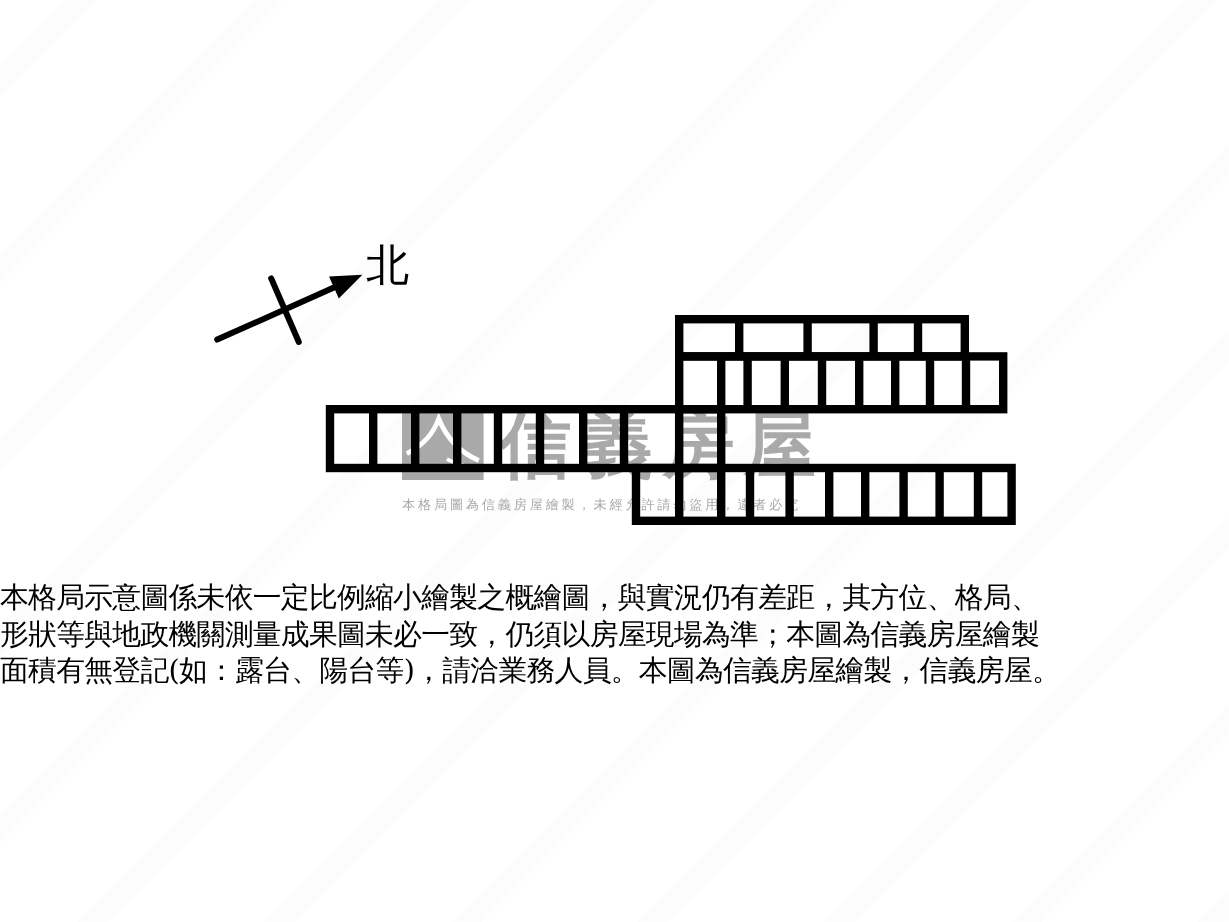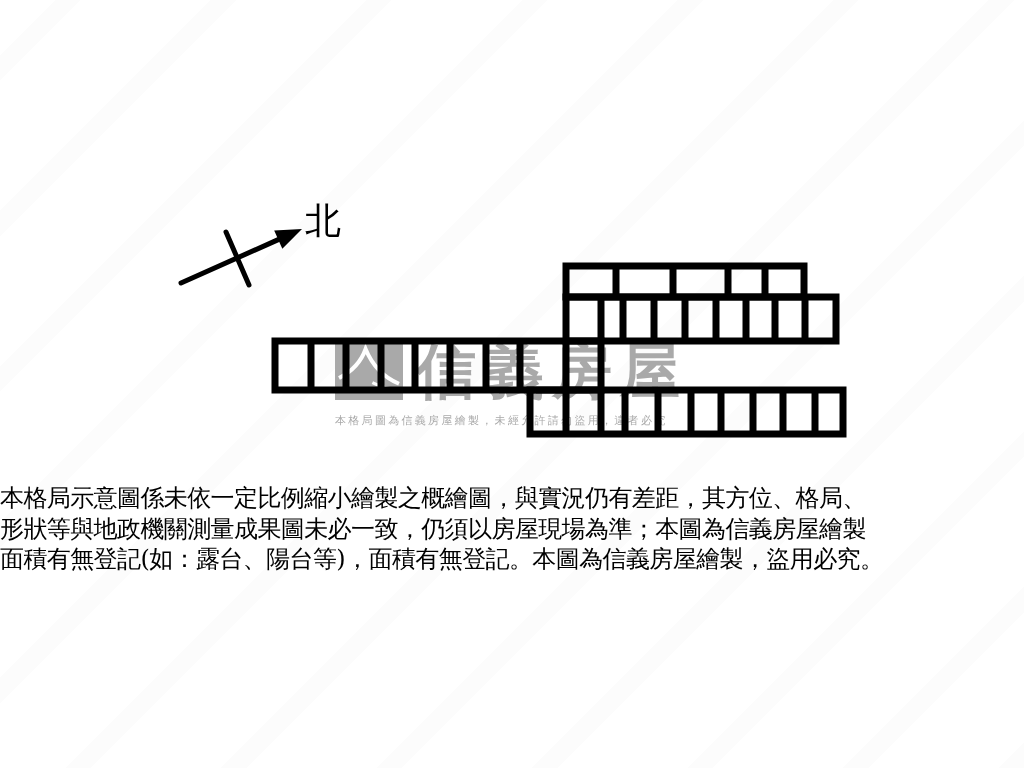--- a/index.html
+++ b/index.html
@@ -85,14 +85,14 @@
     <line id="compass-arrow" stroke="#000" stroke-width="5" stroke-linecap="round" x1="181" y1="283" x2="278.25711091425103" y2="239.59600008785492"></line>
     <polygon id="compass-head" fill="#000" points="302,229 282.332495563426,248.72788050545068 274.18172626507607,230.46411967025915"></polygon>
     <line id="compass-cross" stroke="#000" stroke-width="5" stroke-linecap="round" x1="226" y1="232" x2="249" y2="285"></line>
     <text id="compass-label" class="north-label" font-size="36" fill="#000" x="305" y="233">北</text>
   </g>
 </svg>
 
 <div class="disclaimer">
   <div>本格局示意圖係未依一定比例縮小繪製之概繪圖，與實況仍有差距，其方位、格局、</div>
   <div>形狀等與地政機關測量成果圖未必一致，仍須以房屋現場為準；本圖為信義房屋繪製</div>
-  <div>面積有無登記(如：露台、陽台等)，面積有無登記。本圖為信義房屋繪製，盜用必究。</div>
+  <div>面積有無登記(如：露台、陽台等)，請洽業務人員。本圖為信義房屋繪製，信義房屋。</div>
 </div>
 
 </body></html>

